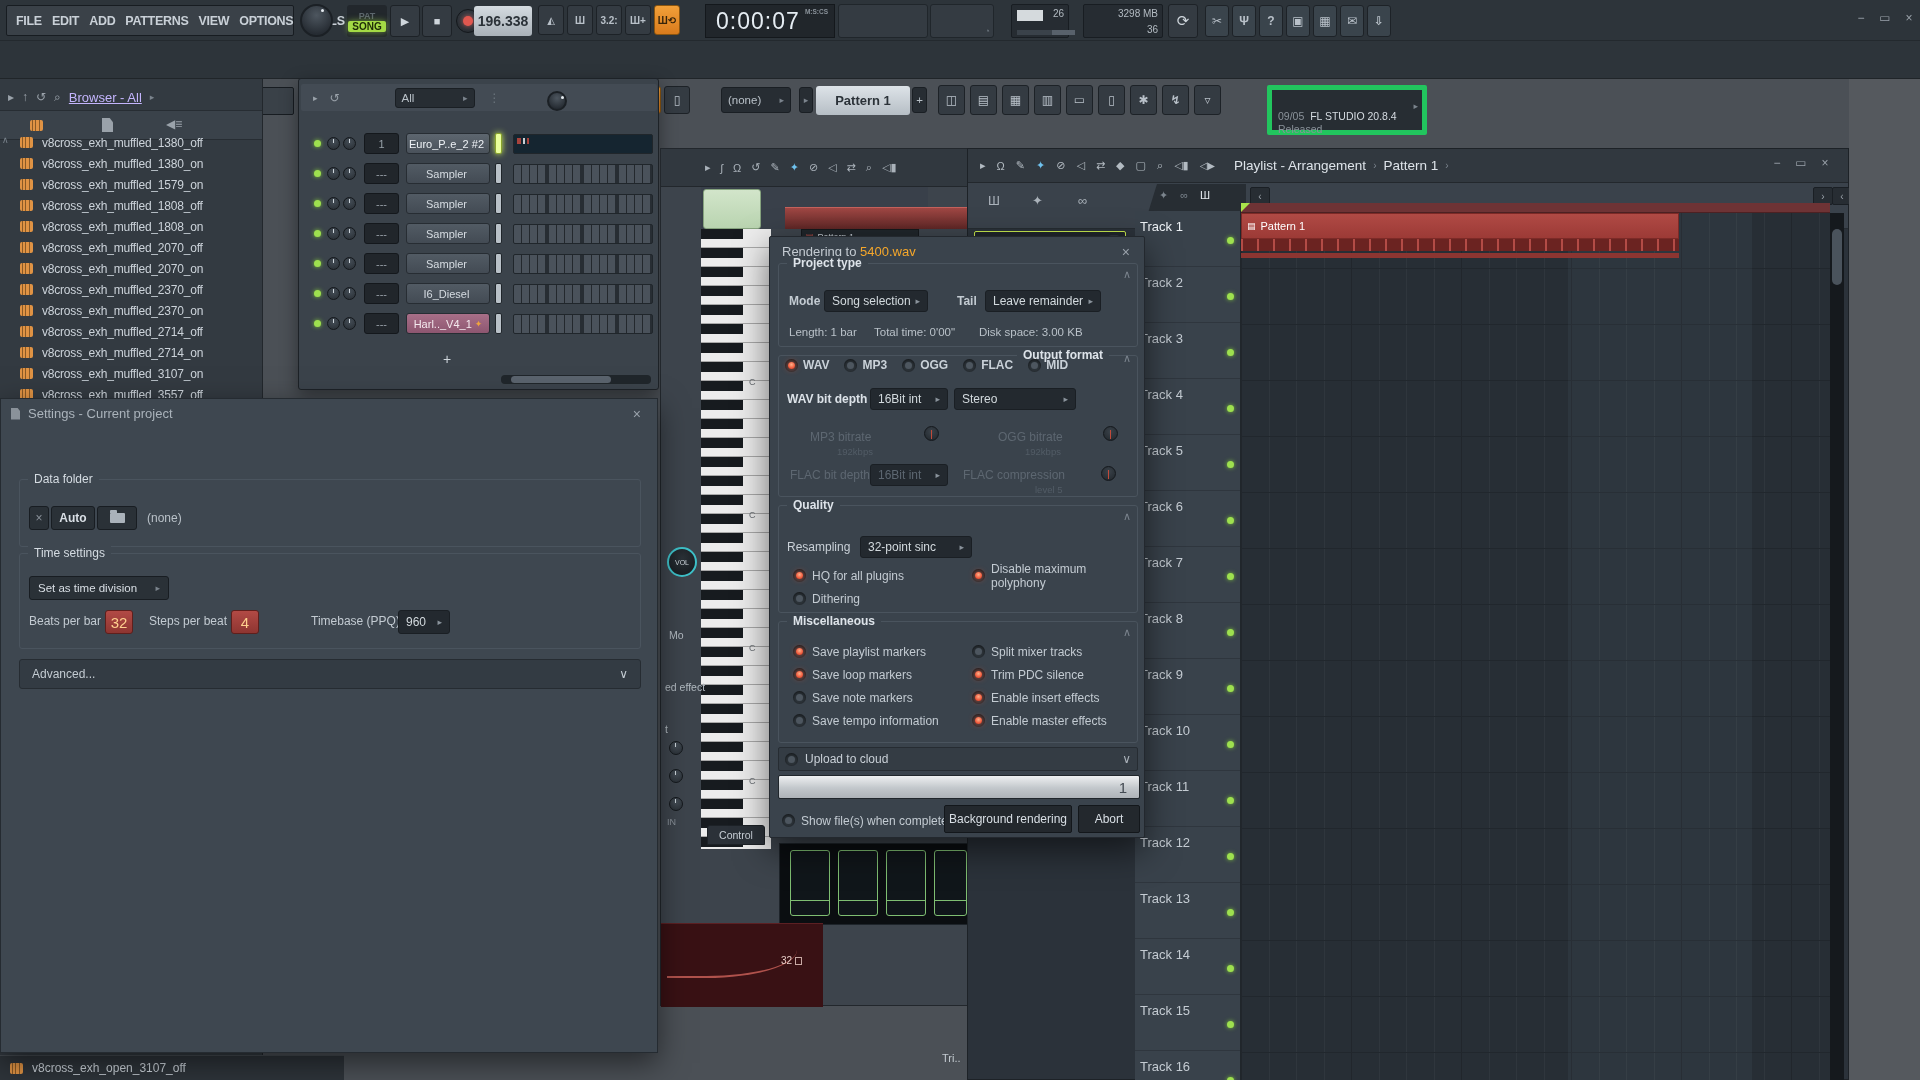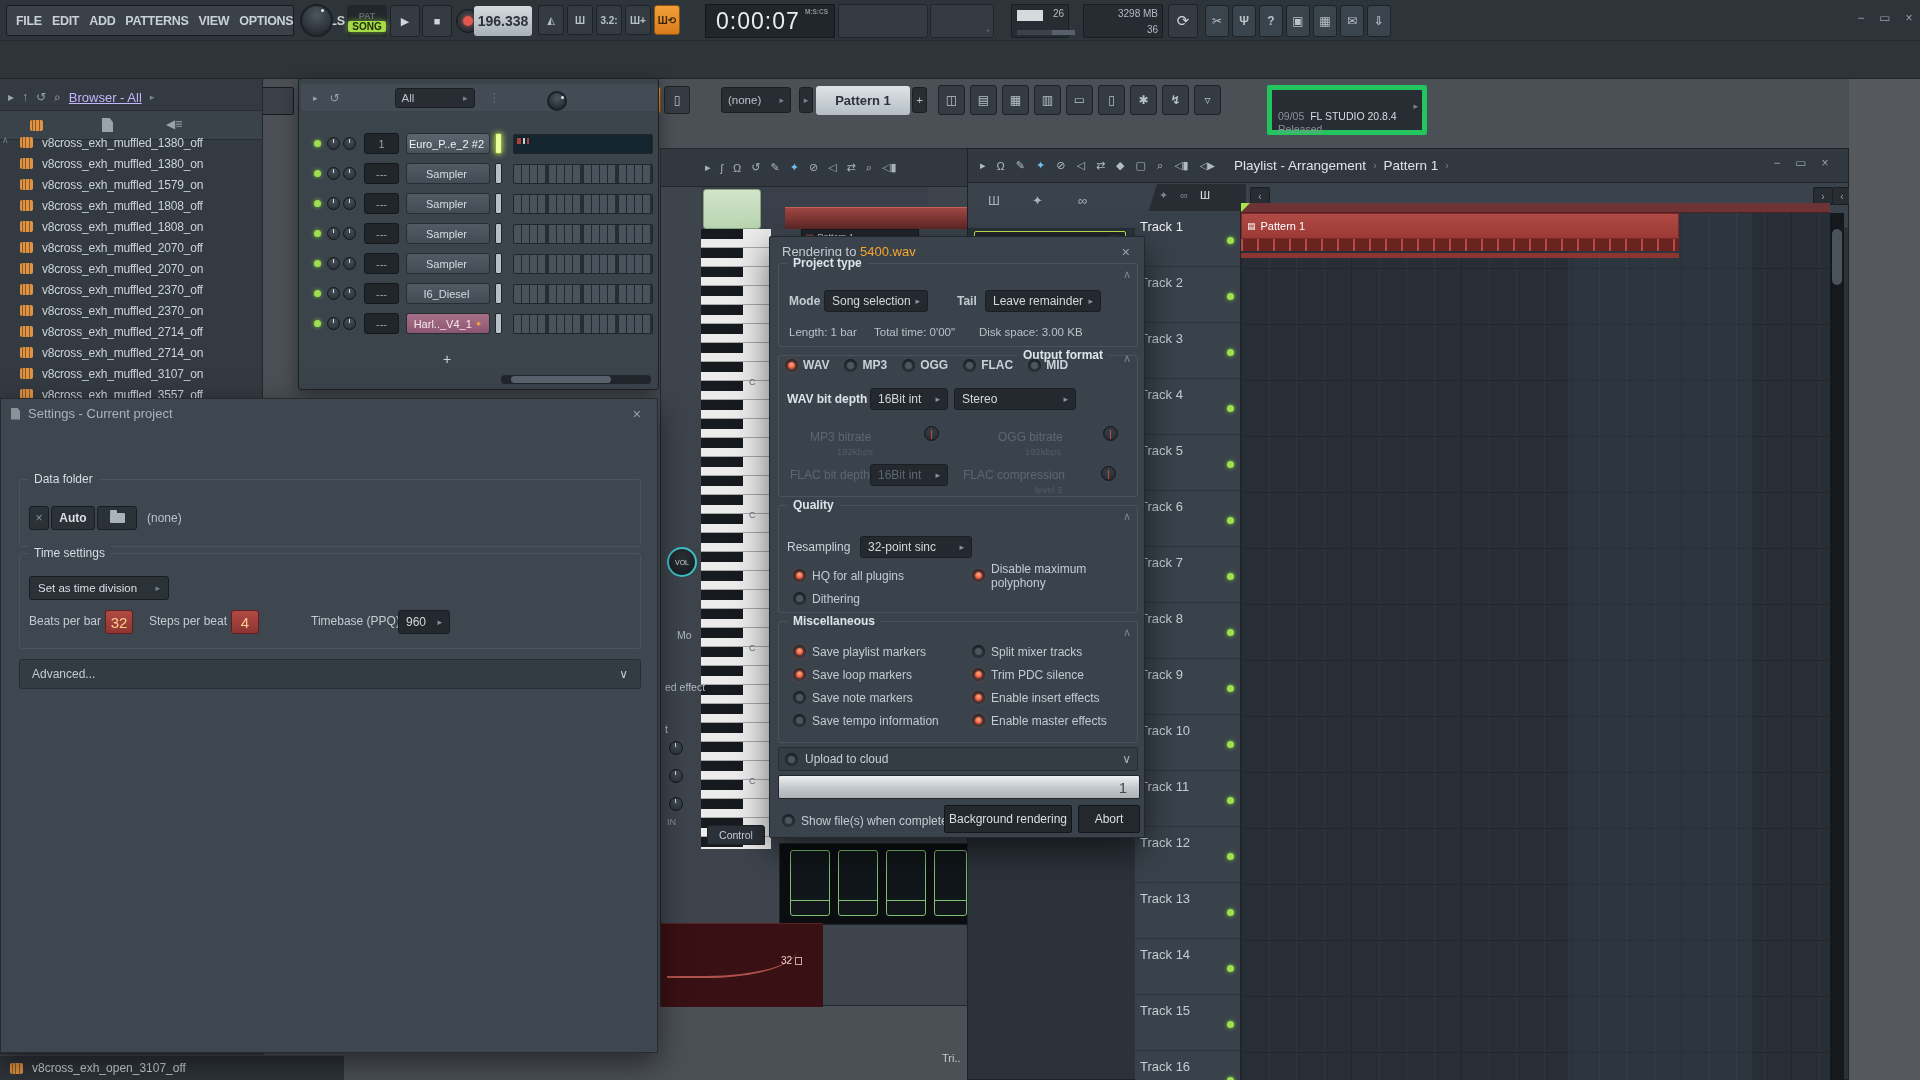--- a/index.html
+++ b/index.html
@@ -511,21 +511,21 @@
     <div class="keyboard">
       <span class="blacks"></span>
       <span class="clab" style="top:148px;">C</span>
       <span class="clab" style="top:281px;">C</span>
       <span class="clab" style="top:414px;">C</span>
       <span class="clab" style="top:547px;">C</span>
     </div>
     <div class="volknob">
         <span>VOL</span>
       </div>
-    <span class="frag" style="left:16px;top:480px;">Mo</span>
+    <span class="frag" style="left:8px;top:480px;">Mo</span>
     <span class="frag" style="left:4px;top:532px;">ed effect</span>
     <span class="frag" style="left:4px;top:574px;">t</span>
     <span class="miniknob knb" style="left:8px;top:592px;"></span>
     <span class="miniknob knb" style="left:8px;top:620px;"></span>
     <span class="miniknob knb" style="left:8px;top:648px;"></span>
     <span class="frag" style="left:6px;top:668px;font-size:9px;color:#8a929a;">IN</span>
     <div class="ctrl-tab">Control</div>
     <div class="envpanel">
       <span class="envbox" style="left:10px;"></span>
       <span class="envbox" style="left:58px;"></span>

